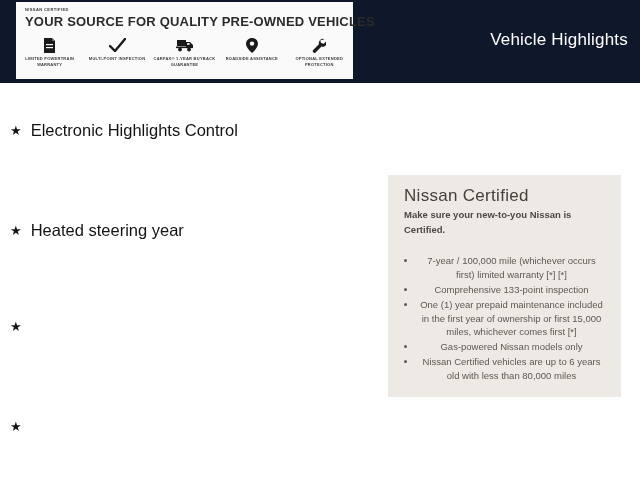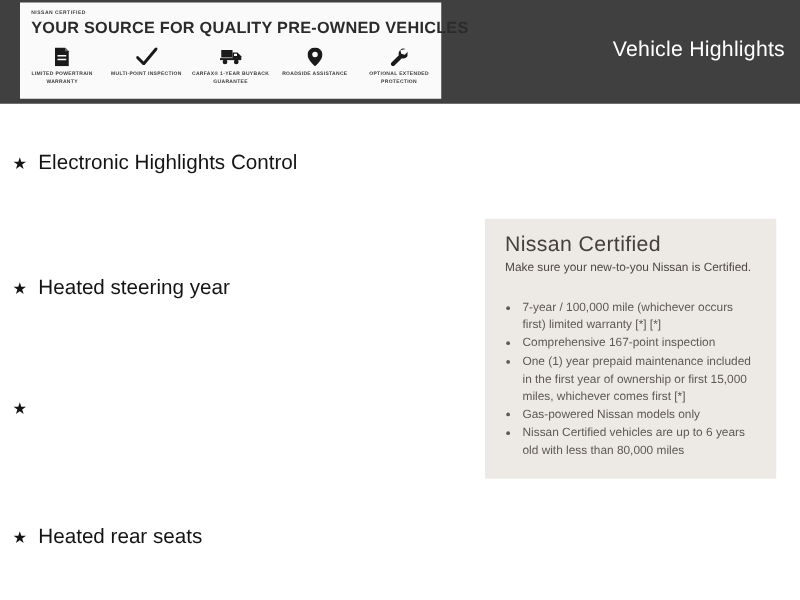--- a/index.html
+++ b/index.html
@@ -2,21 +2,21 @@
 <html><head>
 <meta charset="utf-8">
 <style>
   html,body{margin:0;padding:0;}
   body{
     width:640px;height:480px;position:relative;background:#ffffff;
     font-family:"Liberation Sans", sans-serif;overflow:hidden;
   }
 
   
-  .header{position:absolute;left:0;top:0;width:640px;height:83px;background:#404040;}
+  .header{position:absolute;left:0;top:0;width:640px;height:83px;background:#0f172a;}
   .header-title{
     position:absolute;right:12px;top:30px;font-size:17px;color:#ffffff;
     letter-spacing:0.2px;white-space:nowrap;
   }
 
   
   .banner{
     position:absolute;left:16px;top:2px;width:337px;height:77px;
     background:#fafafa;box-sizing:border-box;
   }
@@ -50,27 +50,27 @@
 
   
   .certified-card{
     position:absolute;left:388px;top:175px;width:233px;
     background:#edeae5;box-sizing:border-box;padding:11px 16px 14px 16px;
   }
   .card-title{
     font-size:17px;font-weight:400;color:#45403a;letter-spacing:0.3px;margin:0;
   }
   .card-subtitle{
-    margin-top:2px;font-size:9.5px;font-weight:400;color:#4d4843;line-height:1.55;
+    margin-top:2px;font-size:9.5px;font-weight:700;color:#4d4843;line-height:1.55;
   }
   .card-bullets{
     margin:17px 0 0 0;padding-left:13px;font-size:9.5px;color:#5d5852;
     line-height:1.45;
   }
-  .card-bullets li{margin:0 0 1px 0;padding-left:1px;}
+  .card-bullets li{margin:0 0 1px 0;padding-left:1px;text-align:center;}
 </style>
 </head>
 <body>
 
 <div class="header">
 
   <div class="banner">
     <div class="banner-eyebrow">NISSAN CERTIFIED</div>
     <div class="banner-headline">YOUR SOURCE FOR QUALITY PRE-OWNED VEHICLES</div>
 
@@ -142,26 +142,25 @@
 </div>
 <div class="feature-item feat-1">
   <span class="star">★</span>
   <span>Heated steering year</span>
 </div>
 <div class="feature-item feat-2">
   <span class="star">★</span>
 </div>
 <div class="feature-item feat-3">
   <span class="star">★</span>
-  <span>Heated rear seats</span>
 </div>
 
 <div class="certified-card">
   <h2 class="card-title">Nissan Certified</h2>
   <div class="card-subtitle">Make sure your new-to-you Nissan is Certified.</div>
   <ul class="card-bullets">
     <li>7-year / 100,000 mile (whichever occurs first) limited warranty [*] [*]</li>
-    <li>Comprehensive 167-point inspection</li>
+    <li>Comprehensive 133-point inspection</li>
     <li>One (1) year prepaid maintenance included in the first year of ownership or first 15,000 miles, whichever comes first [*]</li>
     <li>Gas-powered Nissan models only</li>
     <li>Nissan Certified vehicles are up to 6 years old with less than 80,000 miles</li>
   </ul>
 </div>
 
 </body></html>

